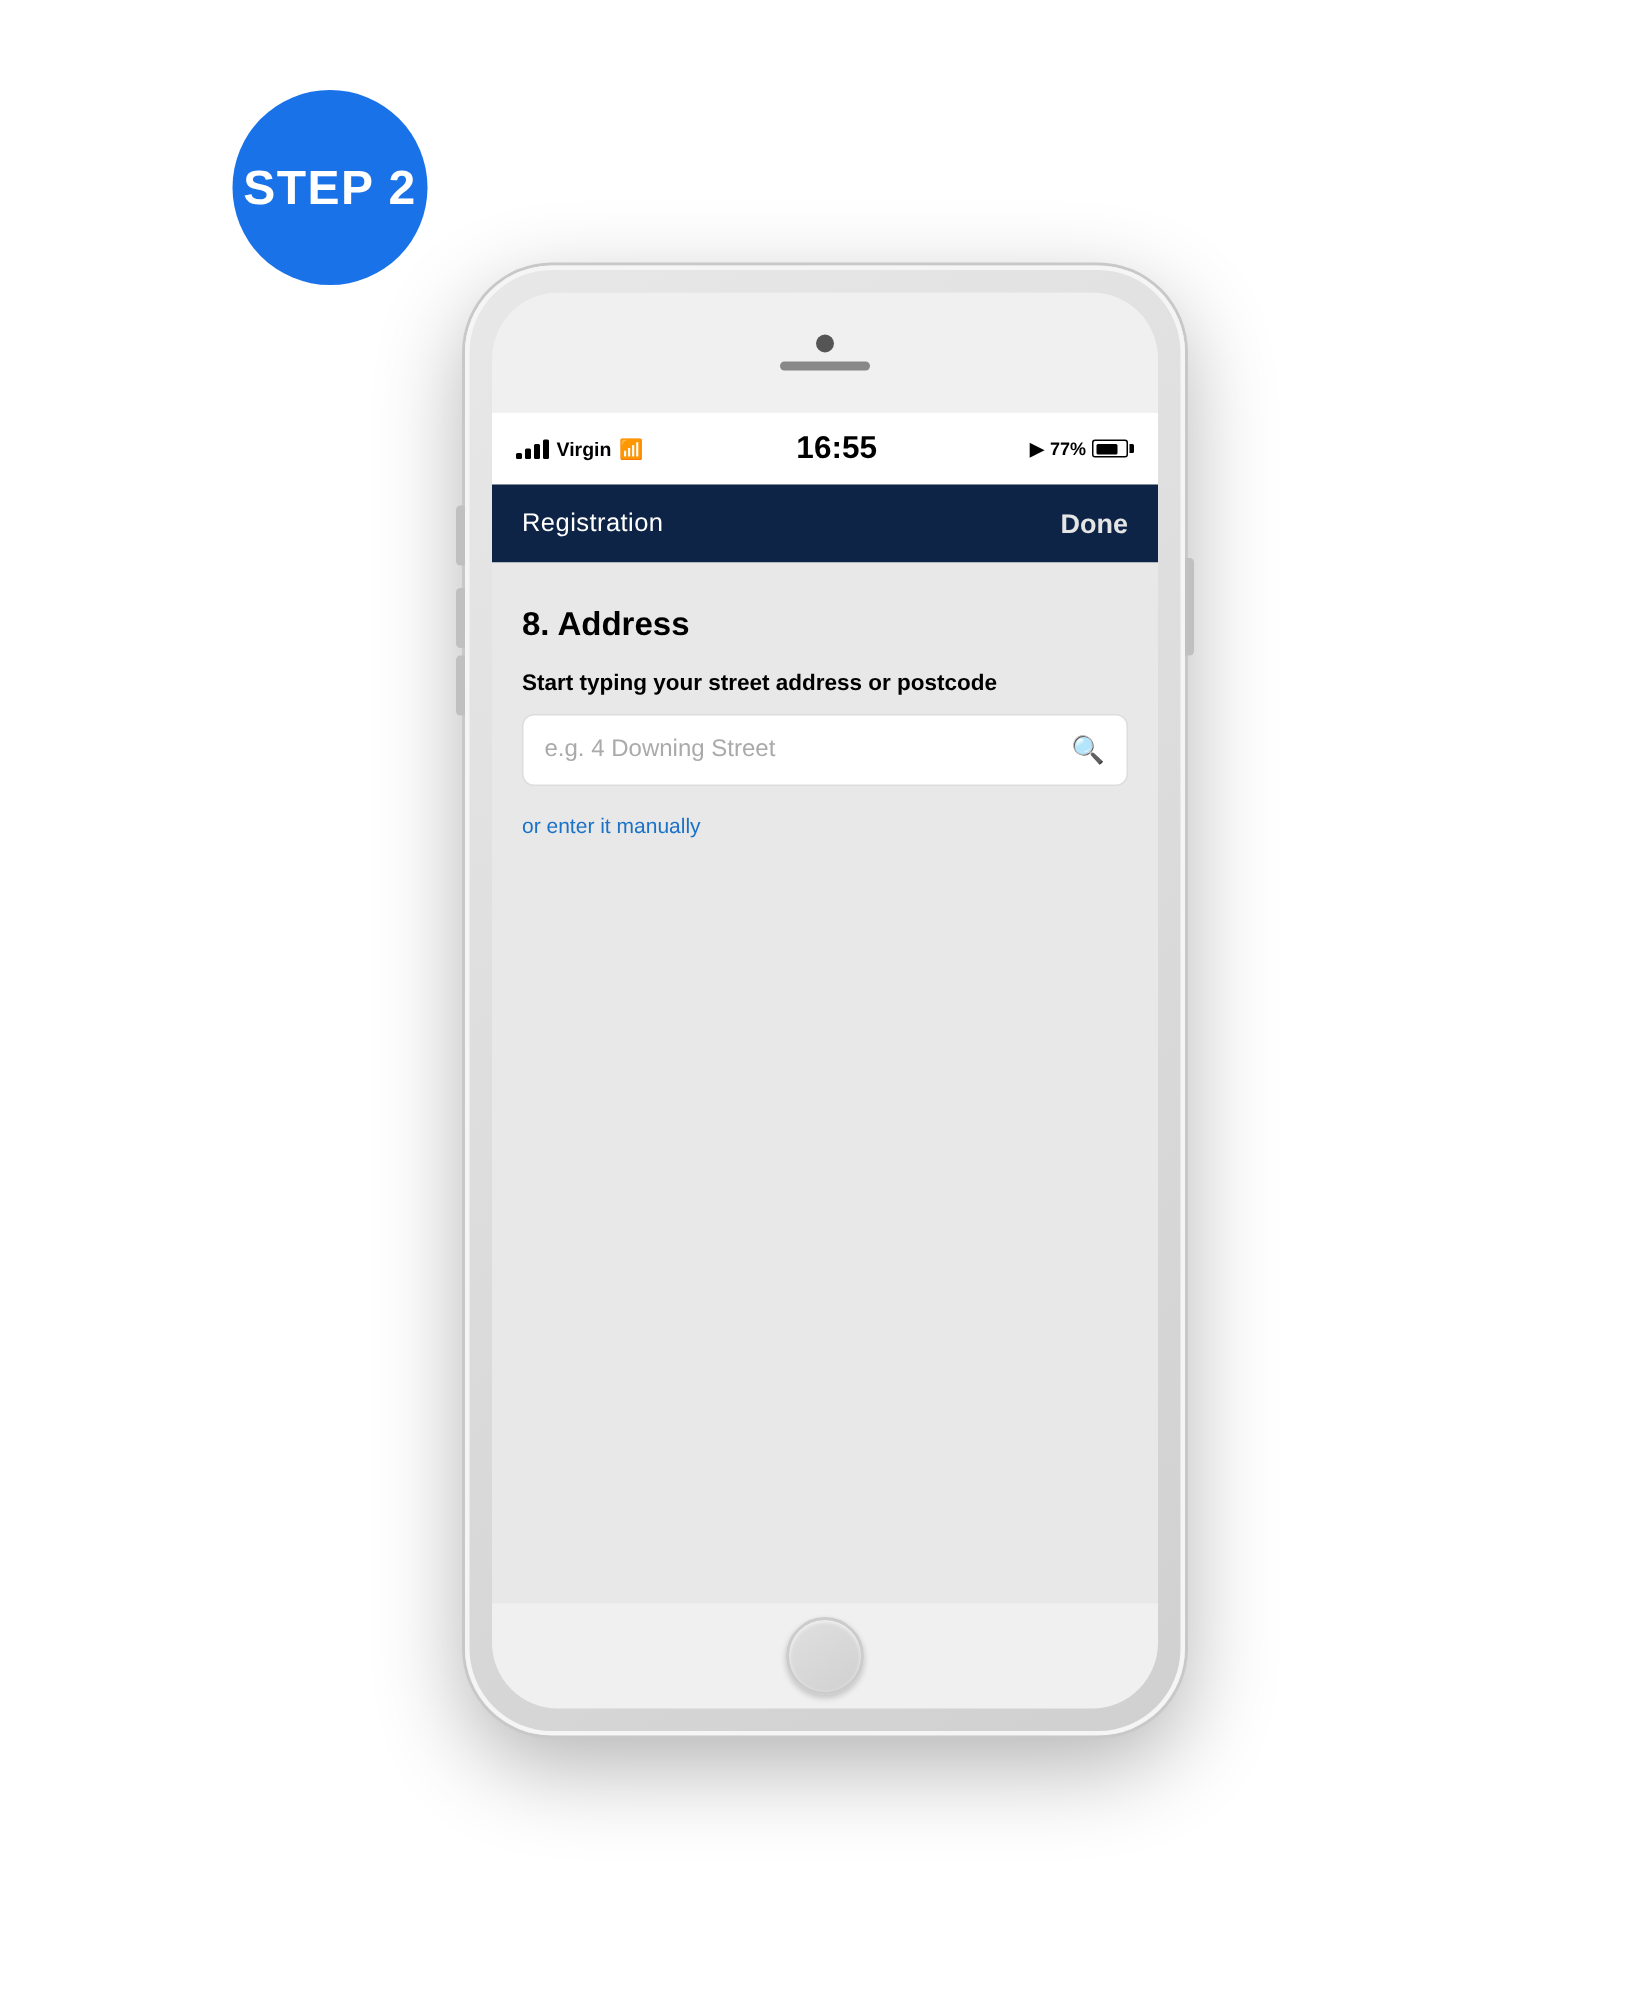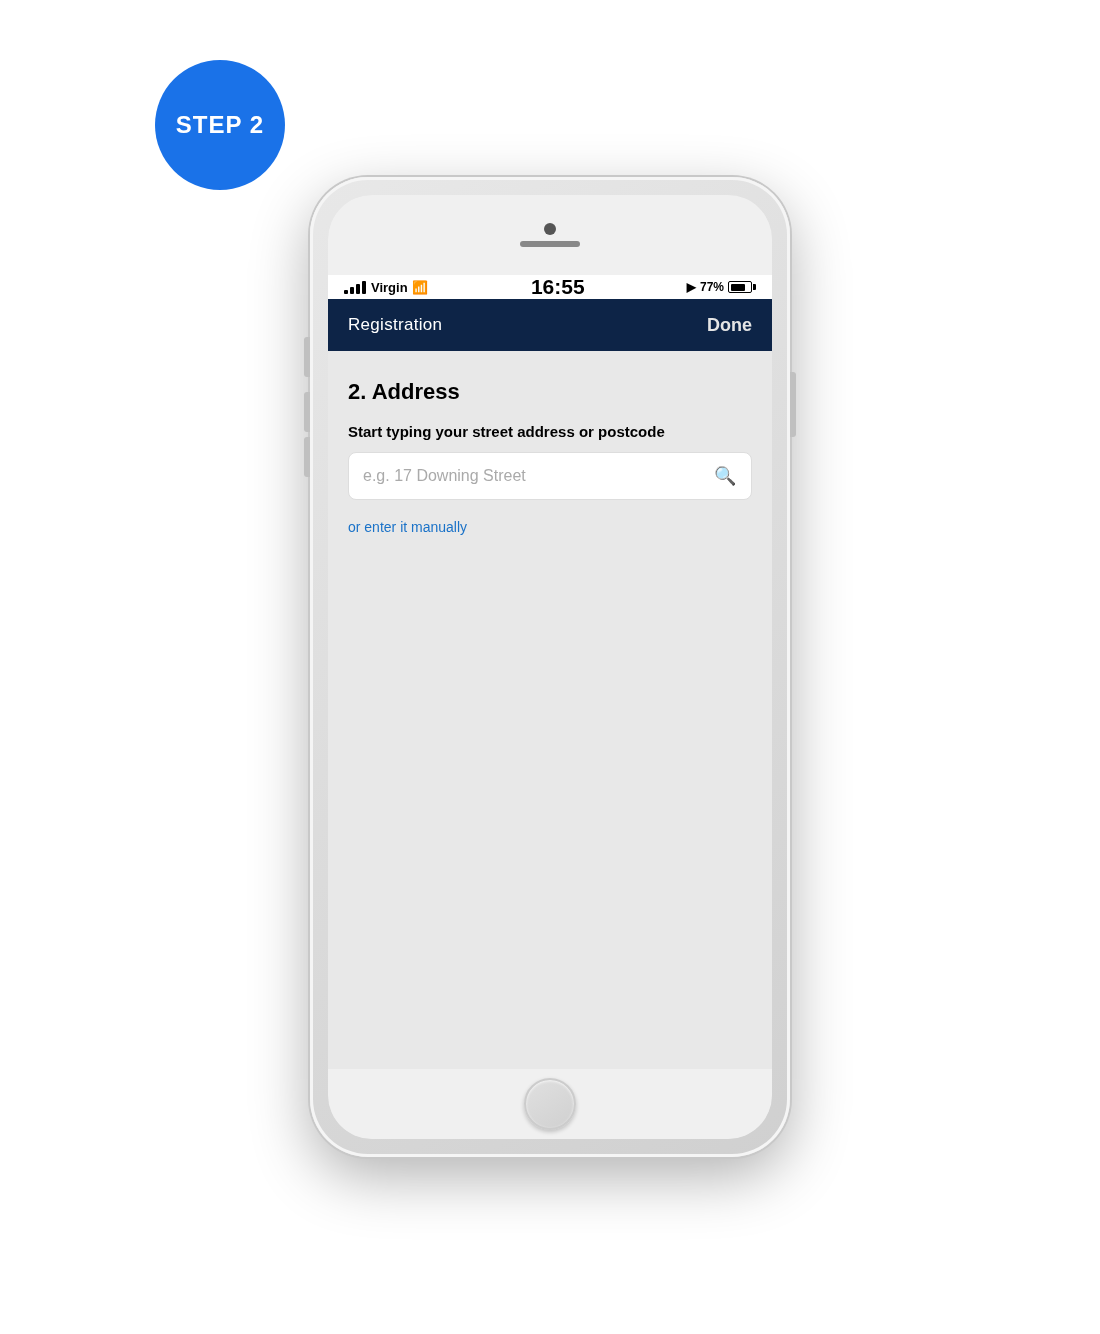--- a/index.html
+++ b/index.html
@@ -25,21 +25,21 @@
       background: #1a72e8;
       border-radius: 50%;
       display: flex;
       align-items: center;
       justify-content: center;
       z-index: 10;
     }
 
     .step-badge-text {
       color: #fff;
-      font-size: 24px;
+      font-size: 32px;
       font-weight: 800;
       letter-spacing: 1px;
       text-align: left;
       line-height: 1.2;
     }
 
     
     .phone-outer {
       position: relative;
       width: 480px;
@@ -122,21 +122,21 @@
       border-radius: 3px;
       position: absolute;
       top: 46px;
       left: 50%;
       transform: translateX(-50%);
     }
 
     
     .status-bar {
       background: #fff;
-      height: 24px;
+      height: 48px;
       display: flex;
       align-items: center;
       justify-content: space-between;
       padding: 0 16px;
       flex-shrink: 0;
       font-size: 13px;
       font-weight: 600;
       color: #000;
     }
 
@@ -344,26 +344,26 @@
       </div>
     </div>
 
     <div class="nav-bar">
       <span class="nav-title">Registration</span>
       <span class="nav-done">Done</span>
     </div>
 
     <div class="content-area">
 
-      <div class="section-title">2. Address</div>
+      <div class="section-title">8. Address</div>
 
       <div class="field-label">Start typing your street address or postcode</div>
 
       <div class="search-input-wrapper">
-        <span class="search-placeholder">e.g. 17 Downing Street</span>
+        <span class="search-placeholder">e.g. 4 Downing Street</span>
         <span class="search-icon-el">🔍</span>
       </div>
 
       <a class="manual-link" href="#">or enter it manually</a>
 
     </div>
 
     <div class="phone-bottom-bezel">
       <div class="home-button"></div>
     </div>

